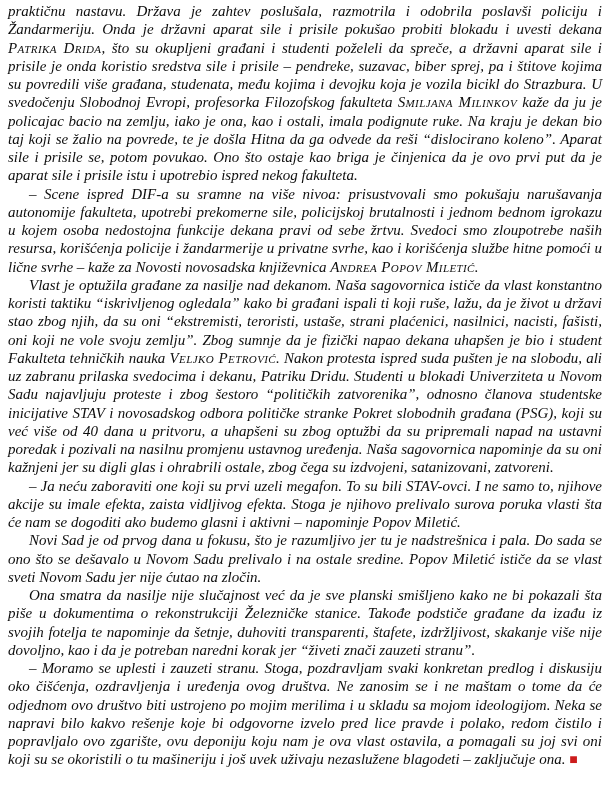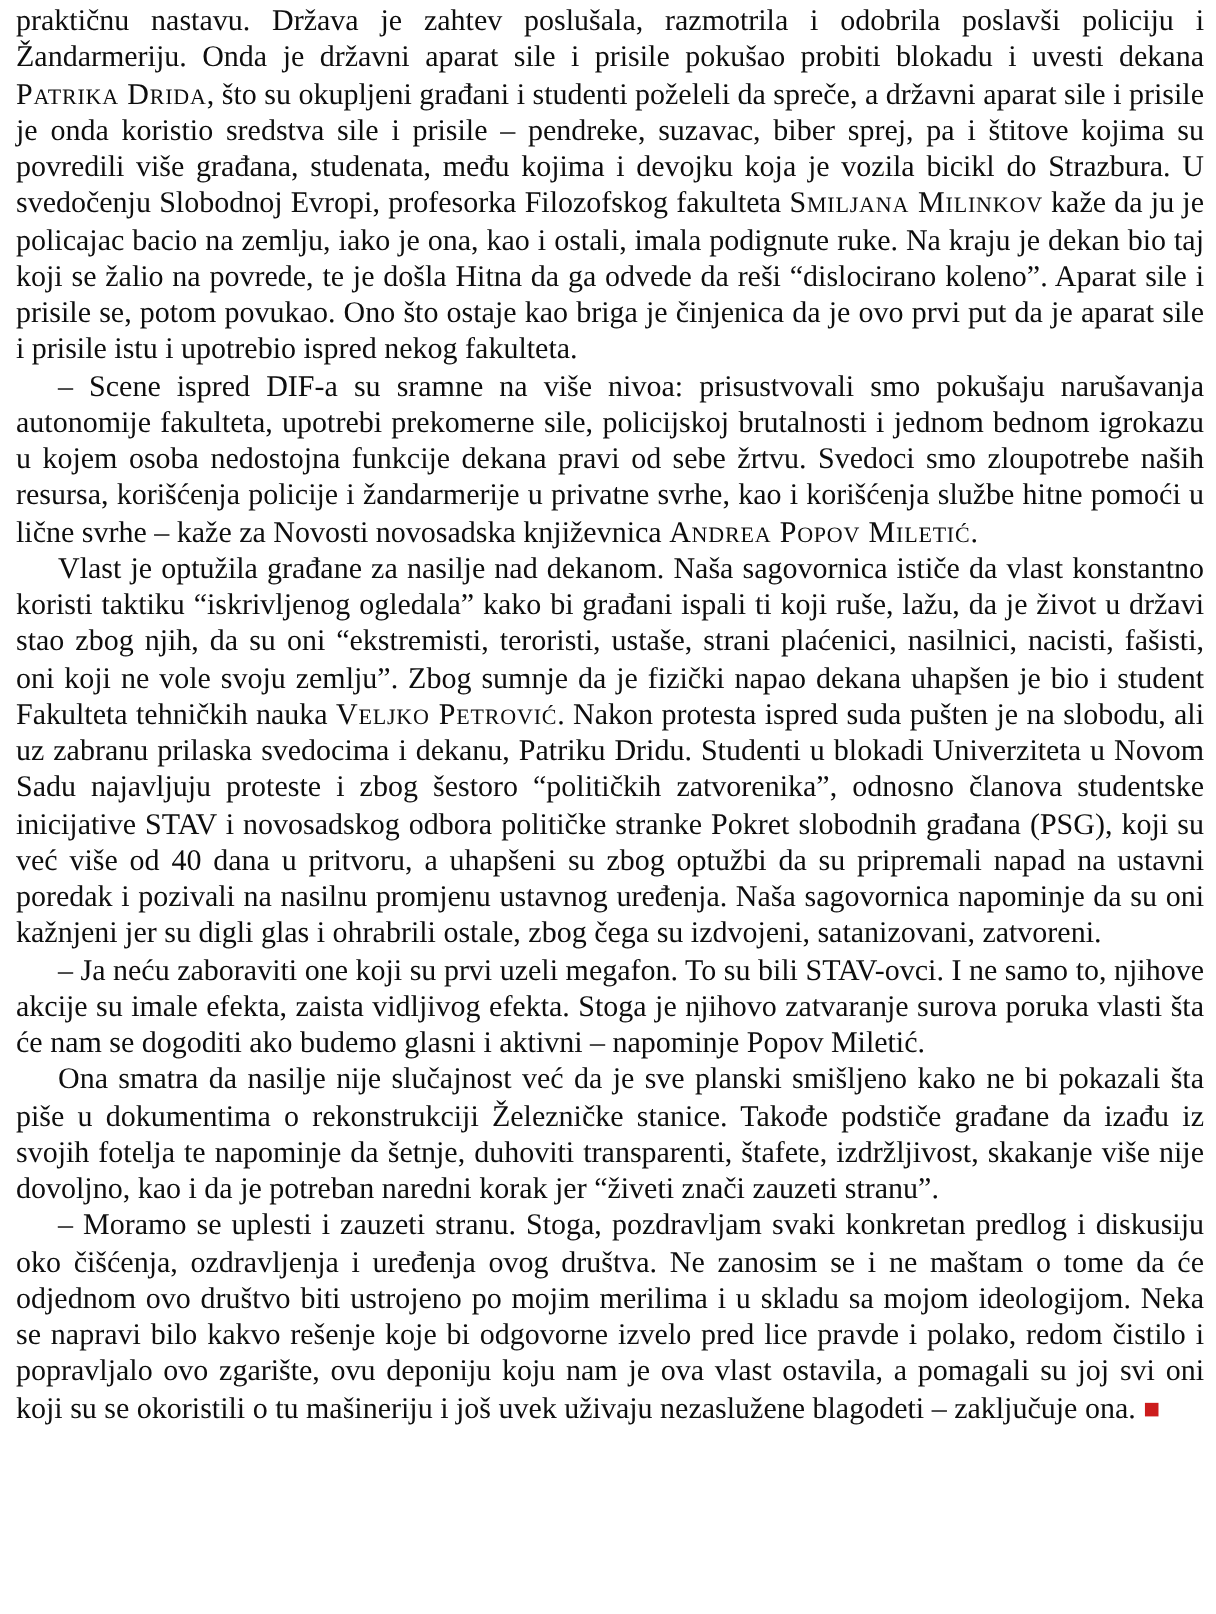--- a/index.html
+++ b/index.html
@@ -16,20 +16,21 @@
     padding: 2px 6px 0 8px;
     font-family: "Liberation Serif", "DejaVu Serif", serif;
     font-size: 15px;
     line-height: 18.25px;
     color: #0e0e0e;
     -webkit-font-smoothing: antialiased;
   }
   .page p {
     margin: 0;
     text-align: justify;
+    font-style: italic;
   }
   .page p.indent {
     text-indent: 21px;
   }
   .sc {
     font-variant: small-caps;
     letter-spacing: 0.4px;
   }
   .endmark {
     font-size: 14px;
@@ -37,17 +38,18 @@
   }
 </style>
 </head>
 <body>
 
 <div class="page">
   <div id="article-body">
       <p><span>praktičnu nastavu. Država je zahtev poslušala, razmotrila i odobrila poslavši policiju i Žandarmeriju. Onda je državni aparat sile i prisile pokušao probiti blokadu i uvesti dekana </span><span class="sc">Patrika Drida</span><span>, što su okupljeni građani i studenti poželeli da spreče, a državni aparat sile i prisile je onda koristio sredstva sile i prisile – pendreke, suzavac, biber sprej, pa i štitove kojima su povredili više građana, studenata, među kojima i devojku koja je vozila bicikl do Strazbura. U svedočenju Slobodnoj Evropi, profesorka Filozofskog fakulteta </span><span class="sc">Smiljana Milinkov</span><span> kaže da ju je policajac bacio na zemlju, iako je ona, kao i ostali, imala podignute ruke. Na kraju je dekan bio taj koji se žalio na povrede, te je došla Hitna da ga odvede da reši “dislocirano koleno”. Aparat sile i prisile se, potom povukao. Ono što ostaje kao briga je činjenica da je ovo prvi put da je aparat sile i prisile istu i upotrebio ispred nekog fakulteta.</span></p>
       <p class="indent"><span>– Scene ispred DIF-a su sramne na više nivoa: prisustvovali smo pokušaju narušavanja autonomije fakulteta, upotrebi prekomerne sile, policijskoj brutalnosti i jednom bednom igrokazu u kojem osoba nedostojna funkcije dekana pravi od sebe žrtvu. Svedoci smo zloupotrebe naših resursa, korišćenja policije i žandarmerije u privatne svrhe, kao i korišćenja službe hitne pomoći u lične svrhe – kaže za Novosti novosadska književnica </span><span class="sc">Andrea Popov Miletić</span><span>.</span></p>
       <p class="indent"><span>Vlast je optužila građane za nasilje nad dekanom. Naša sagovornica ističe da vlast konstantno koristi taktiku “iskrivljenog ogledala” kako bi građani ispali ti koji ruše, lažu, da je život u državi stao zbog njih, da su oni “ekstremisti, teroristi, ustaše, strani plaćenici, nasilnici, nacisti, fašisti, oni koji ne vole svoju zemlju”. Zbog sumnje da je fizički napao dekana uhapšen je bio i student Fakulteta tehničkih nauka </span><span class="sc">Veljko Petrović</span><span>. Nakon protesta ispred suda pušten je na slobodu, ali uz zabranu prilaska svedocima i dekanu, Patriku Dridu. Studenti u blokadi Univerziteta u Novom Sadu najavljuju proteste i zbog šestoro “političkih zatvorenika”, odnosno članova studentske inicijative STAV i novosadskog odbora političke stranke Pokret slobodnih građana (PSG), koji su već više od 40 dana u pritvoru, a uhapšeni su zbog optužbi da su pripremali napad na ustavni poredak i pozivali na nasilnu promjenu ustavnog uređenja. Naša sagovornica napominje da su oni kažnjeni jer su digli glas i ohrabrili ostale, zbog čega su izdvojeni, satanizovani, zatvoreni.</span></p>
-      <p class="indent"><span>– Ja neću zaboraviti one koji su prvi uzeli megafon. To su bili STAV-ovci. I ne samo to, njihove akcije su imale efekta, zaista vidljivog efekta. Stoga je njihovo zatvaranje surova poruka vlasti šta će nam se dogoditi ako budemo glasni i aktivni – napominje Popov Miletić.</span></p>
+      <p class="indent"><span>– Ja neću zaboraviti one koji su prvi uzeli megafon. To su bili STAV-ovci. I ne samo to, njihove akcije su imale efekta, zaista vidljivog efekta. Stoga je njihovo prelivalo surova poruka vlasti šta će nam se dogoditi ako budemo glasni i aktivni – napominje Popov Miletić.</span></p>
+      <p class="indent"><span>Novi Sad je od prvog dana u fokusu, što je razumljivo jer tu je nadstrešnica i pala. Do sada se ono što se dešavalo u Novom Sadu prelivalo i na ostale sredine. Popov Miletić ističe da se vlast sveti Novom Sadu jer nije ćutao na zločin.</span></p>
       <p class="indent"><span>Ona smatra da nasilje nije slučajnost već da je sve planski smišljeno kako ne bi pokazali šta piše u dokumentima o rekonstrukciji Železničke stanice. Takođe podstiče građane da izađu iz svojih fotelja te napominje da šetnje, duhoviti transparenti, štafete, izdržljivost, skakanje više nije dovoljno, kao i da je potreban naredni korak jer “živeti znači zauzeti stranu”.</span></p>
       <p class="indent"><span>– Moramo se uplesti i zauzeti stranu. Stoga, pozdravljam svaki konkretan predlog i diskusiju oko čišćenja, ozdravljenja i uređenja ovog društva. Ne zanosim se i ne maštam o tome da će odjednom ovo društvo biti ustrojeno po mojim merilima i u skladu sa mojom ideologijom. Neka se napravi bilo kakvo rešenje koje bi odgovorne izvelo pred lice pravde i polako, redom čistilo i popravljalo ovo zgarište, ovu deponiju koju nam je ova vlast ostavila, a pomagali su joj svi oni koji su se okoristili o tu mašineriju i još uvek uživaju nezaslužene blagodeti – zaključuje ona. </span><span class="endmark" style="color: rgb(204, 28, 28);">■</span></p>
     </div>
 </div>
 
 </body></html>

